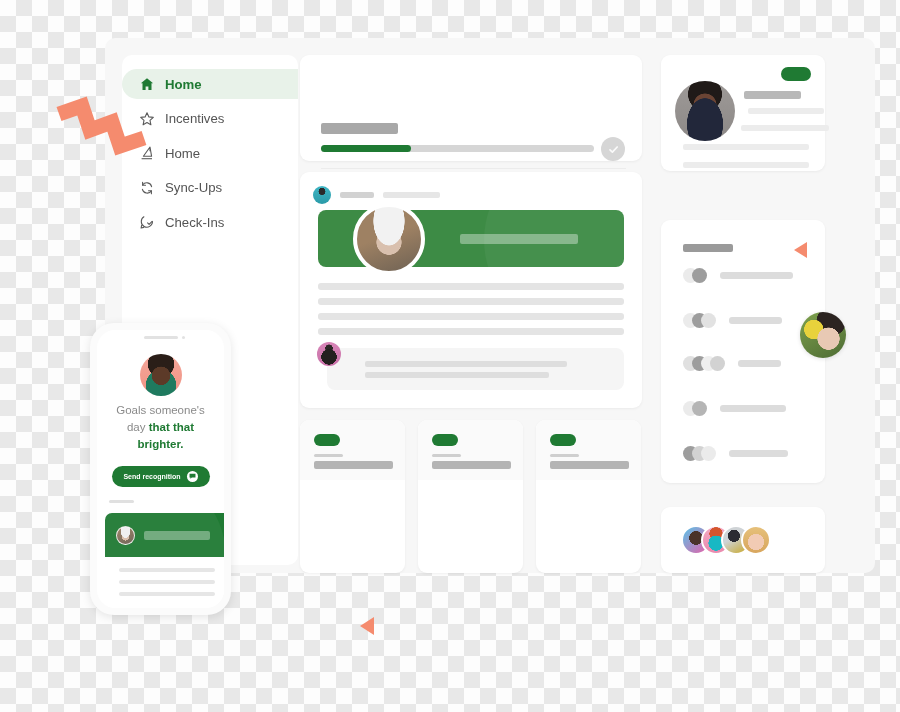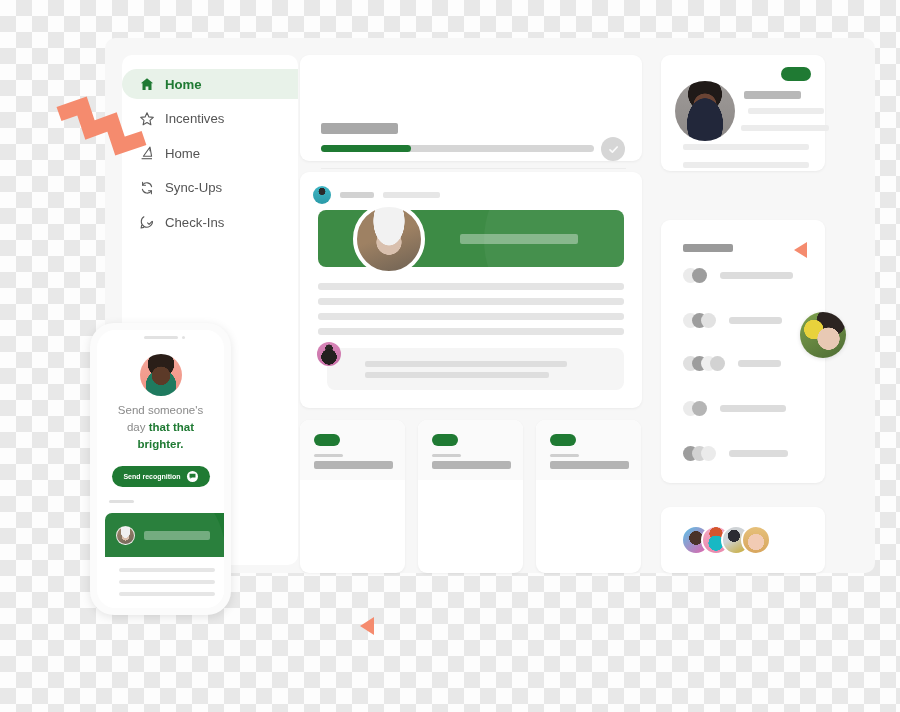--- a/index.html
+++ b/index.html
@@ -443,21 +443,21 @@
       <div class="notch"></div>
       <div class="notch-dot"></div>
 
       <div class="ph-av" style="background:
           radial-gradient(circle at 50% 52%, #5c3a28 0 30%, transparent 31%),
           radial-gradient(circle at 50% 74%, #1f7a5f 0 40%, transparent 41%),
           radial-gradient(circle at 50% 24%, #2a1e18 0 34%, transparent 35%),
           linear-gradient(#f5a79a,#ef9183);"></div>
 
       <div class="ph-head">
-        <span>Send someone's day </span><b>that that brighter.</b>
+        <span>Goals someone's day </span><b>that that brighter.</b>
       </div>
 
       <button class="ph-btn">
         <span>Send recognition</span>
         <span class="bico">
           <svg width="7" height="7" viewBox="0 0 8 8">
               <path d="M0.6 0.8h6.8v4.4H3.3L1.6 6.6V5.2H0.6z" fill="#1f7a33"></path>
             </svg>
         </span>
       </button>

